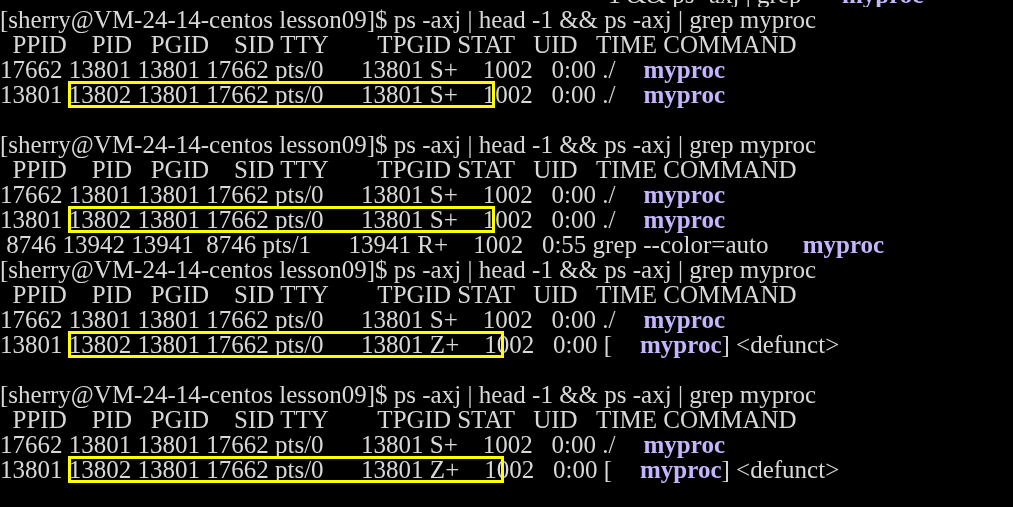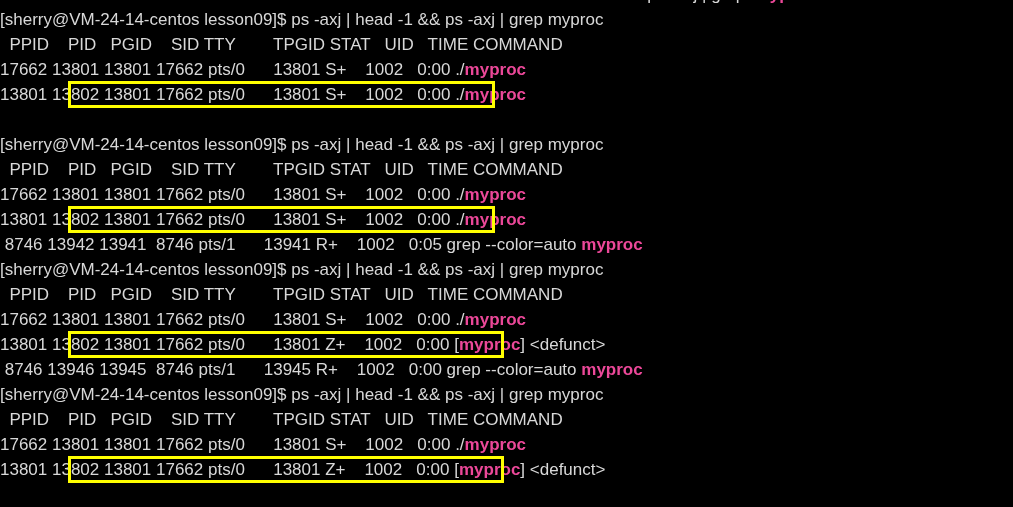--- a/index.html
+++ b/index.html
@@ -16,30 +16,30 @@
   #terminal {
     position: relative;
     width: 1013px;
     height: 507px;
     background: #000000;
   }
   .line {
     position: absolute;
     left: 0;
     white-space: pre;
-    font-family: Liberation Sans, sans-serif;
-    font-size: 17px;
+    font-family: Liberation Serif, serif;
+    font-size: 25px;
     line-height: 25px;
     height: 25px;
     letter-spacing: 0px;
     color: #d8d8d8;
     -webkit-font-smoothing: none;
   }
   .fg-white  { color: #d8d8d8; }
-  .fg-red    { color: #ec4899; font-weight: bold; }
+  .fg-red    { color: #c4b5fd; font-weight: bold; margin-left: 28px; }
   .box {
     position: absolute;
     border: 3px solid #ffff00;
     box-sizing: border-box;
     pointer-events: none;
     background: transparent;
   }
   .clip-top {
     overflow: hidden;
   }
@@ -53,26 +53,25 @@
       <div class="line" style="top: -18px; left: 600px;"><span class="fg-white">-1 &amp;&amp; ps -axj | grep </span><span> </span><span class="fg-red">myproc</span></div>
     </div>
     <div class="line" style="top: 7px;"><span class="fg-white">[sherry@VM-24-14-centos lesson09]$ </span><span class="fg-white">ps -axj | head -1 &amp;&amp; ps -axj | grep myproc</span></div>
     <div class="line" style="top: 32px;"><span class="fg-white">  PPID    PID   PGID    SID TTY        TPGID STAT   UID   TIME COMMAND</span></div>
     <div class="line" style="top: 57px;"><span class="fg-white">17662 13801 13801 17662 pts/0      13801 S+    1002   0:00 </span><span class="fg-white">./</span><span class="fg-red">myproc</span></div>
     <div class="line" style="top: 82px;"><span class="fg-white">13801 13802 13801 17662 pts/0      13801 S+    1002   0:00 </span><span class="fg-white">./</span><span class="fg-red">myproc</span></div>
     <div class="line" style="top: 132px;"><span class="fg-white">[sherry@VM-24-14-centos lesson09]$ </span><span class="fg-white">ps -axj | head -1 &amp;&amp; ps -axj | grep myproc</span></div>
     <div class="line" style="top: 157px;"><span class="fg-white">  PPID    PID   PGID    SID TTY        TPGID STAT   UID   TIME COMMAND</span></div>
     <div class="line" style="top: 182px;"><span class="fg-white">17662 13801 13801 17662 pts/0      13801 S+    1002   0:00 </span><span class="fg-white">./</span><span class="fg-red">myproc</span></div>
     <div class="line" style="top: 207px;"><span class="fg-white">13801 13802 13801 17662 pts/0      13801 S+    1002   0:00 </span><span class="fg-white">./</span><span class="fg-red">myproc</span></div>
-    <div class="line" style="top: 232px;"><span class="fg-white"> 8746 13942 13941  8746 pts/1      13941 R+    1002   0:05 </span><span class="fg-white">grep --color=auto </span><span class="fg-red">myproc</span></div>
+    <div class="line" style="top: 232px;"><span class="fg-white"> 8746 13942 13941  8746 pts/1      13941 R+    1002   0:55 </span><span class="fg-white">grep --color=auto </span><span class="fg-red">myproc</span></div>
     <div class="line" style="top: 257px;"><span class="fg-white">[sherry@VM-24-14-centos lesson09]$ </span><span class="fg-white">ps -axj | head -1 &amp;&amp; ps -axj | grep myproc</span></div>
     <div class="line" style="top: 282px;"><span class="fg-white">  PPID    PID   PGID    SID TTY        TPGID STAT   UID   TIME COMMAND</span></div>
     <div class="line" style="top: 307px;"><span class="fg-white">17662 13801 13801 17662 pts/0      13801 S+    1002   0:00 </span><span class="fg-white">./</span><span class="fg-red">myproc</span></div>
     <div class="line" style="top: 332px;"><span class="fg-white">13801 13802 13801 17662 pts/0      13801 Z+    1002   0:00 </span><span class="fg-white">[</span><span class="fg-red">myproc</span><span class="fg-white">] &lt;defunct&gt;</span></div>
-    <div class="line" style="top: 357px;"><span class="fg-white"> 8746 13946 13945  8746 pts/1      13945 R+    1002   0:00 </span><span class="fg-white">grep --color=auto </span><span class="fg-red">myproc</span></div>
     <div class="line" style="top: 382px;"><span class="fg-white">[sherry@VM-24-14-centos lesson09]$ </span><span class="fg-white">ps -axj | head -1 &amp;&amp; ps -axj | grep myproc</span></div>
     <div class="line" style="top: 407px;"><span class="fg-white">  PPID    PID   PGID    SID TTY        TPGID STAT   UID   TIME COMMAND</span></div>
     <div class="line" style="top: 432px;"><span class="fg-white">17662 13801 13801 17662 pts/0      13801 S+    1002   0:00 </span><span class="fg-white">./</span><span class="fg-red">myproc</span></div>
     <div class="line" style="top: 457px;"><span class="fg-white">13801 13802 13801 17662 pts/0      13801 Z+    1002   0:00 </span><span class="fg-white">[</span><span class="fg-red">myproc</span><span class="fg-white">] &lt;defunct&gt;</span></div>
     <div class="box" style="left: 68px; top: 81px; width: 427px; height: 27px; border-color: rgb(255, 255, 0);"></div>
     <div class="box" style="left: 68px; top: 206px; width: 427px; height: 27px; border-color: rgb(255, 255, 0);"></div>
     <div class="box" style="left: 68px; top: 331px; width: 436px; height: 27px; border-color: rgb(255, 255, 0);"></div>
     <div class="box" style="left: 68px; top: 456px; width: 436px; height: 27px; border-color: rgb(255, 255, 0);"></div>
   </div>
 

